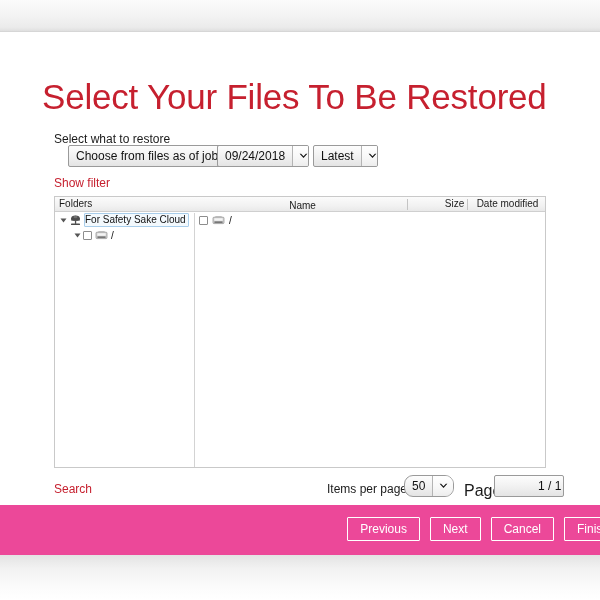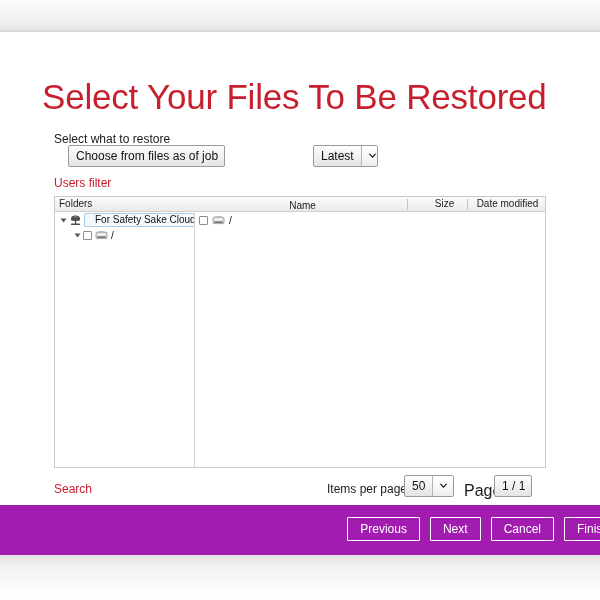--- a/index.html
+++ b/index.html
@@ -140,21 +140,21 @@
     left: 4px; top: 1px;
   }
   #col-name {
     position: absolute;
     left: 140px; top: 3px;
     width: 215px;
     text-align: center;
   }
   #col-size {
     position: absolute;
-    left: 361px; top: 1px;
+    left: 371px; top: 1px;
     width: 57px;
     text-align: center;
   }
   #col-date {
     position: absolute;
     left: 415px; top: 1px;
     width: 75px;
     text-align: center;
   }
   .col-div {
@@ -228,21 +228,21 @@
     display: flex;
     align-items: center;
     justify-content: center;
   }
   .tree-icon svg { display: block; }
 
   .tree-label { line-height: 1; }
   .tree-label.selected {
     border: 1px solid #a8cdea;
     background: #f3f9fd;
-    padding: 1px 2px 1px 10px;
+    padding: 1px 2px 1px 0;
     margin: -1px 0 0 -1px;
     border-radius: 1px;
   }
 
   
   .list-row {
     position: relative;
     height: 15px;
     display: flex;
     align-items: center;
@@ -282,42 +282,44 @@
     position: absolute;
     left: 327px;
     top: 450px;
     font-size: 12px;
     color: #1a1a1a;
   }
   #select-items {
     left: 404px;
     width: 50px;
     top: 443px;
+    border-radius: 9px;
   }
   #page-label {
     position: absolute;
     left: 464px;
     top: 450px;
     font-size: 16px;
     color: #1a1a1a;
   }
   #select-page {
     left: 494px;
-    width: 38px;
+    width: 70px;
     top: 443px;
+    padding-left: 36px;
   }
 
   
   #footer {
     position: absolute;
     left: 0;
     top: 505px;
     width: 600px;
     height: 50px;
-    background: #a21caf;
+    background: #ec4899;
   }
   #footer-buttons {
     position: absolute;
     right: -22px;
     top: 12px;
     display: flex;
     gap: 10px;
   }
   .footer-btn {
     box-sizing: border-box;
@@ -357,31 +359,39 @@
 
   <h1 id="page-title">Select Your Files To Be Restored</h1>
 
   <div id="restore-label">Select what to restore</div>
 
   <div class="select-box" id="select-job">
     <span class="sel-text">Choose from files as of job</span>
 
   </div>
 
+  <div class="select-box" id="select-date">
+    <span class="sel-text">09/24/2018</span>
+    <span class="sel-arrow">
+      <svg width="9" height="6" viewBox="0 0 9 6">
+          <path d="M0.6 0.8 L4.5 5 L8.4 0.8 L6.9 0.8 L4.5 3.3 L2.1 0.8 Z" fill="#141414"></path>
+        </svg>
+    </span>
+  </div>
 
   <div class="select-box" id="select-ver">
     <span class="sel-text">Latest</span>
     <span class="sel-arrow">
       <svg width="9" height="6" viewBox="0 0 9 6">
           <path d="M0.6 0.8 L4.5 5 L8.4 0.8 L6.9 0.8 L4.5 3.3 L2.1 0.8 Z" fill="#141414"></path>
         </svg>
     </span>
   </div>
 
-  <div id="show-filter">Users filter</div>
+  <div id="show-filter">Show filter</div>
 
   <div id="browser-panel">
 
     <div class="panel-header">
       <span id="col-folders">Folders</span>
       <span id="col-name">Name</span>
       <span class="col-div" id="col-div-1"></span>
       <span id="col-size">Size</span>
       <span class="col-div" id="col-div-2"></span>
       <span id="col-date">Date modified</span>

